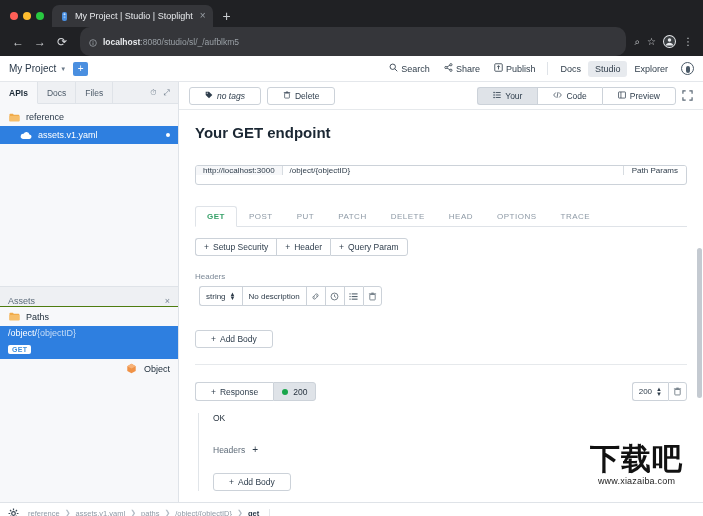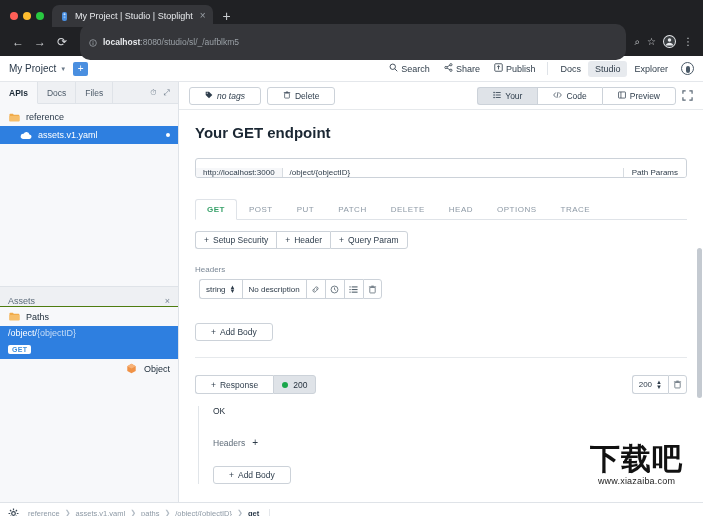--- a/index.html
+++ b/index.html
@@ -34,21 +34,21 @@
   }
   .tab-close { color: #9aa0a6; font-size: 10px; line-height: 1; padding-left: 2px; }
   .newtab { color: #c8cbcf; font-size: 14px; padding: 0 8px 4px 10px; line-height: 1; }
 
   .omnibar { height: 29px; display: flex; align-items: center; padding: 0 8px; gap: 2px; }
   .navbtn {
     width: 20px; height: 20px; display: flex; align-items: center; justify-content: center;
     color: #d2d4d7; font-size: 12px;
   }
   .urlbox {
-    flex: 1; height: 36px; background: #35363a; border-radius: 10px;
+    flex: 1; height: 29px; background: #35363a; border-radius: 10px;
     display: flex; align-items: center; padding: 0 9px; margin: 8px 6px;
     gap: 6px; overflow: hidden;
   }
   .url-text { font-size: 8.5px; color: #9aa0a6; white-space: nowrap; }
   .url-text b { color: #e8eaed; font-weight: bold; }
   .omni-icons { display: flex; align-items: center; gap: 7px; padding-right: 2px; }
   .omni-icons span { color: #cfd2d5; font-size: 10px; display:flex; }
   .avatar-chip {
     width: 13px; height: 13px; border-radius: 50%; background: #e8eaed;
     display: flex; align-items: center; justify-content: center;
@@ -154,24 +154,24 @@
   .seg .btn { border-radius: 0; border-right-width: 0; }
   .seg .btn:first-child { border-radius: 3px 0 0 3px; }
   .seg .btn:last-child { border-radius: 0 3px 3px 0; border-right-width: 1px; }
   .seg .btn.on { background: #dfe3e8; }
   .tb-right { margin-left: auto; display: flex; align-items: center; gap: 6px; }
   .expand-ic { color: #5b6875; font-size: 11px; display: flex; }
 
   .main-scroll { flex: 1; overflow: hidden; padding: 0 0 0 0; position: relative; }
   .content { padding: 14px 16px 0 16px; }
 
-  .page-title { font-size: 15px; font-weight: bold; color: #1b2733; margin-bottom: 17px; }
+  .page-title { font-size: 15px; font-weight: bold; color: #1b2733; margin-bottom: 24px; }
 
   .urlrow {
-    display: flex; align-items: flex-end; border: 1px solid #ccd2d9;
+    display: flex; align-items: flex-start; border: 1px solid #ccd2d9;
     border-radius: 3px; height: 20px; overflow: hidden; background: #fff;
     margin-bottom: 20px;
   }
   .urlrow .host {
     font-size: 8px; color: #2d3b49; display: flex; align-items: center;
     padding: 0 7px; background: #f6f7f9; border-right: 1px solid #d7dce1;
   }
   .urlrow .path {
     flex: 1; font-size: 8px; color: #2d3b49; display: flex; align-items: center;
     padding: 0 7px;

